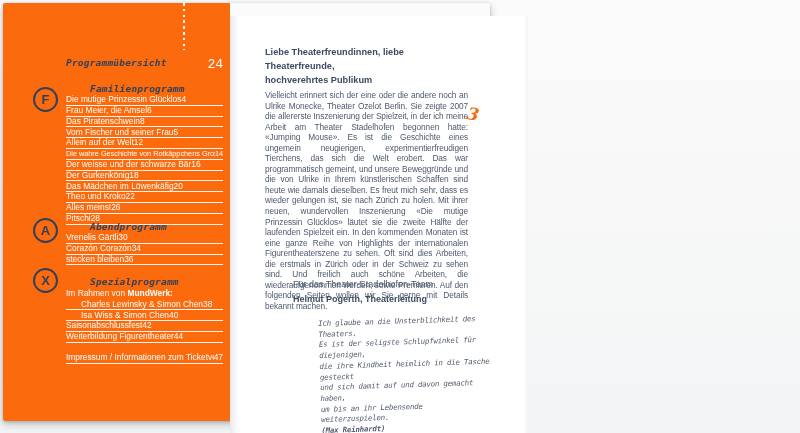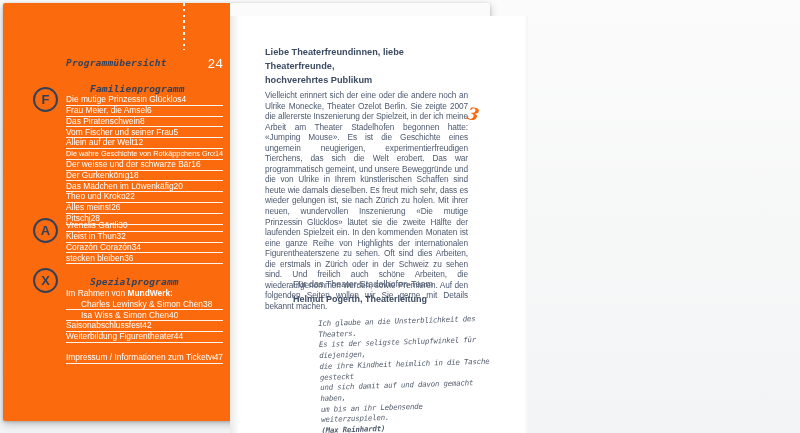--- a/index.html
+++ b/index.html
@@ -117,27 +117,24 @@
           <span class="pg">26</span>
         </div>
       <div class="trow">
           <span class="lbl">Pitschi</span>
           <span class="pg">28</span>
         </div>
     </div>
 
     <div class="badge" style="top:215px;">A</div>
     <div class="sec" style="top:218px;">
+      <div class="sec-head head-type">Abendprogramm</div>
       <div class="trow">
           <span class="lbl">Vrenelis Gärtli</span>
           <span class="pg">30</span>
-        </div>
-      <div class="trow">
-          <span class="lbl">Kleist in Thun</span>
-          <span class="pg">32</span>
         </div>
       <div class="trow">
           <span class="lbl">Corazón Corazón</span>
           <span class="pg">34</span>
         </div>
       <div class="trow">
           <span class="lbl">stecken bleiben</span>
           <span class="pg">36</span>
         </div>
     </div>

